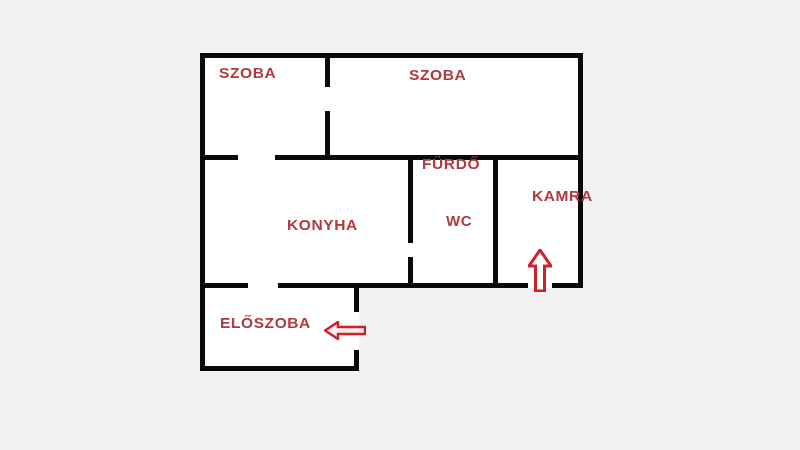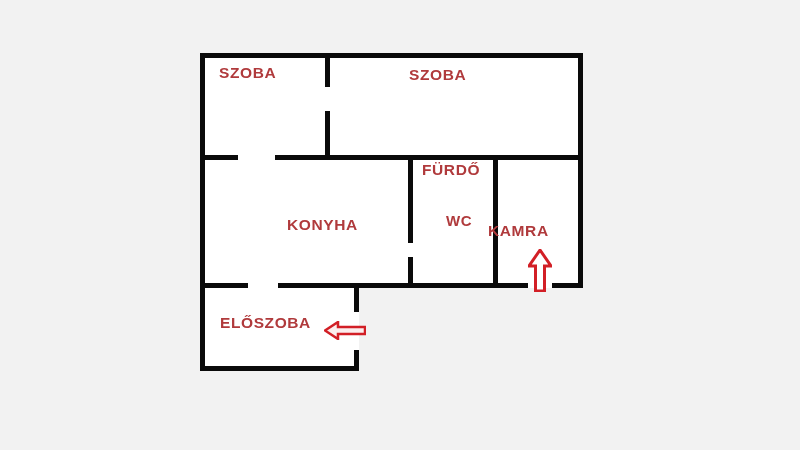--- a/index.html
+++ b/index.html
@@ -83,23 +83,23 @@
 
   
   .w-elo-right-top    { left: 354px; top: 283px; width: 5px;   height: 29px; }
   .w-elo-right-bottom { left: 354px; top: 350px; width: 5px;   height: 21px; }
   .w-elo-bottom       { left: 200px; top: 366px; width: 159px; height: 5px; }
 
   
   .lbl-szoba-left  { left: 219px; top: 64px; }
   .lbl-szoba-right { left: 409px; top: 66px; }
   .lbl-konyha      { left: 287px; top: 198px; margin-top: 18px; }
-  .lbl-furdo       { left: 422px; top: 161px; }
+  .lbl-furdo       { left: 422px; top: 155px; }
   .lbl-wc          { left: 446px; top: 212px; font-size: 15px; }
-  .lbl-kamra       { left: 488px; top: 187px; margin-top: 35px; }
+  .lbl-kamra       { left: 532px; top: 187px; }
   .lbl-eloszoba    { left: 220px; top: 314px; }
 
   
   .arrow-up   { left: 528px; top: 249px; width: 24px; height: 43px; }
   .arrow-left { left: 324px; top: 321px; width: 42px; height: 19px; }
 </style>
 </head>
 <body>
 
 <div id="canvas">

